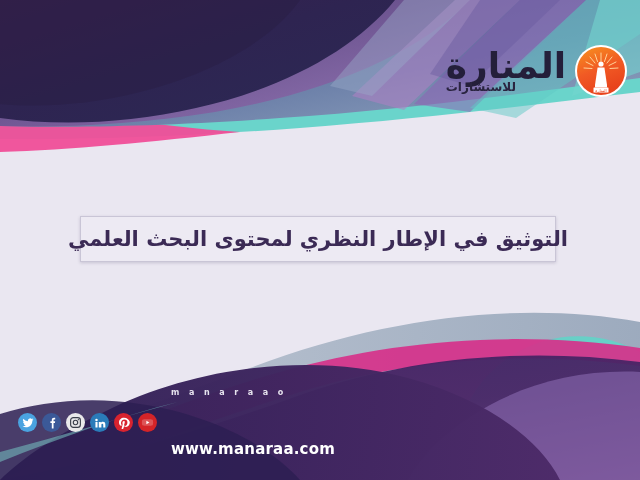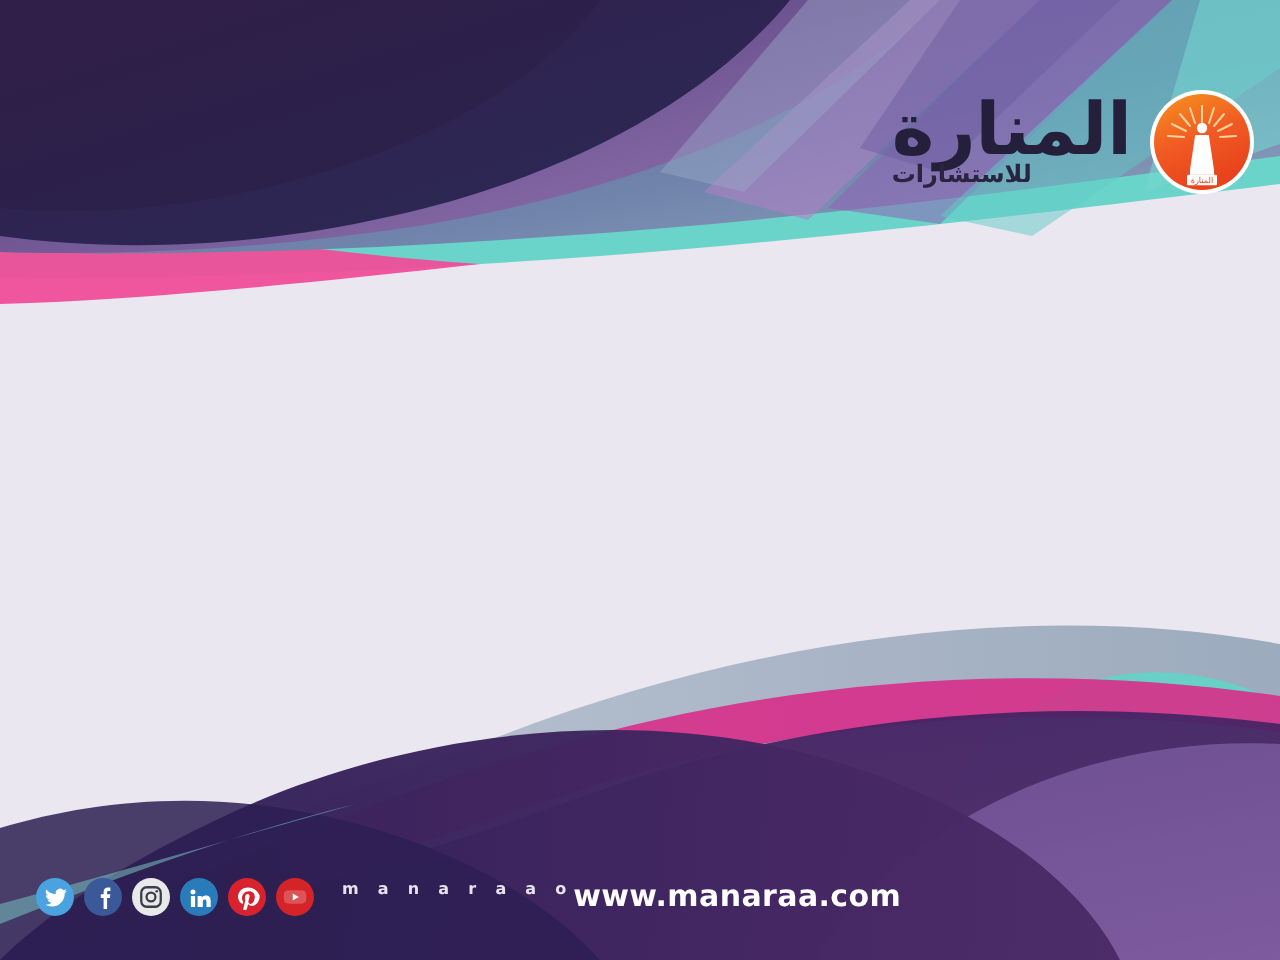--- a/index.html
+++ b/index.html
@@ -104,22 +104,24 @@
     border-radius: 50%;
     display: flex;
     align-items: center;
     justify-content: center;
     flex: 0 0 auto;
   }
   .sicon svg { display: block; }
   .footer-text {
     margin-left: 9px;
     display: flex;
+    flex-direction: column;
     justify-content: center;
     line-height: 1.15;
+    gap: 44px;
   }
   .brand-letters {
     font-size: 8px;
     font-weight: 700;
     color: #e6e3ee;
     letter-spacing: 3.4px;
     text-transform: lowercase;
   }
   .brand-url {
     font-size: 15px;
@@ -233,20 +235,23 @@
         <text x="27" y="47.6" text-anchor="middle" font-size="4.1" font-family="DejaVu Sans, sans-serif" fill="#e8431c">المنارة</text>
       </svg>
     </div>
 
     <div class="logo-words">
       <div class="logo-name">المنارة</div>
       <div class="logo-sub">للاستشارات</div>
     </div>
   </div>
 
+  <div class="title-box">
+    <div class="title-text">التوثيق في الإطار النظري لمحتوى البحث العلمي</div>
+  </div>
 
   <div class="footer">
 
     <a class="sicon" style="background:#4aa3e0" href="#">
       <svg width="12" height="12" viewBox="0 0 24 24" fill="#fff" aria-hidden="true">
         <path d="M23 4.9a9 9 0 0 1-2.6.7 4.5 4.5 0 0 0 2-2.5 9 9 0 0 1-2.9 1.1 4.5 4.5 0 0 0-7.7 4.1A12.8 12.8 0 0 1 2.5 3.6a4.5 4.5 0 0 0 1.4 6 4.4 4.4 0 0 1-2-.6v.1a4.5 4.5 0 0 0 3.6 4.4 4.5 4.5 0 0 1-2 .1 4.5 4.5 0 0 0 4.2 3.1A9 9 0 0 1 1 18.6a12.7 12.7 0 0 0 6.9 2c8.3 0 12.8-6.9 12.8-12.8v-.6A9.2 9.2 0 0 0 23 4.9z"></path>
       </svg>
     </a>
 
     <a class="sicon" style="background:#3b5998" href="#">

